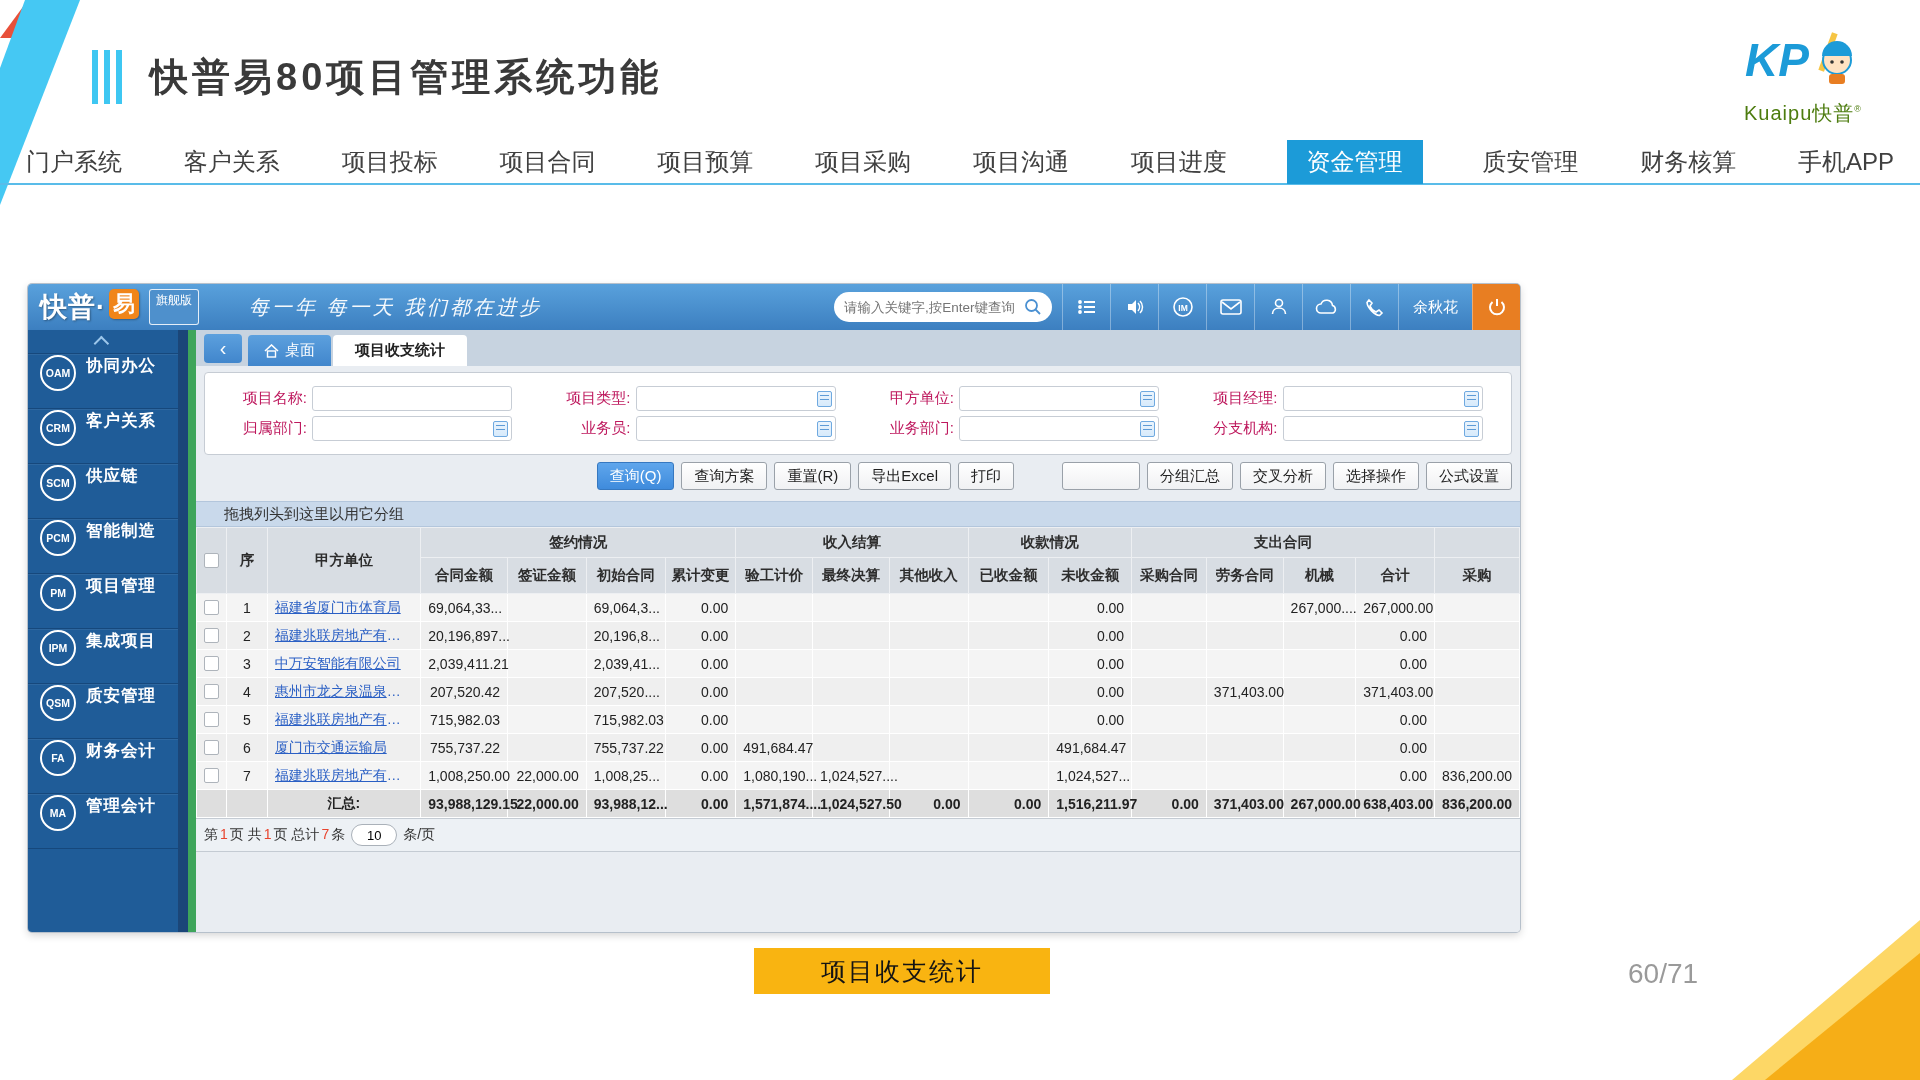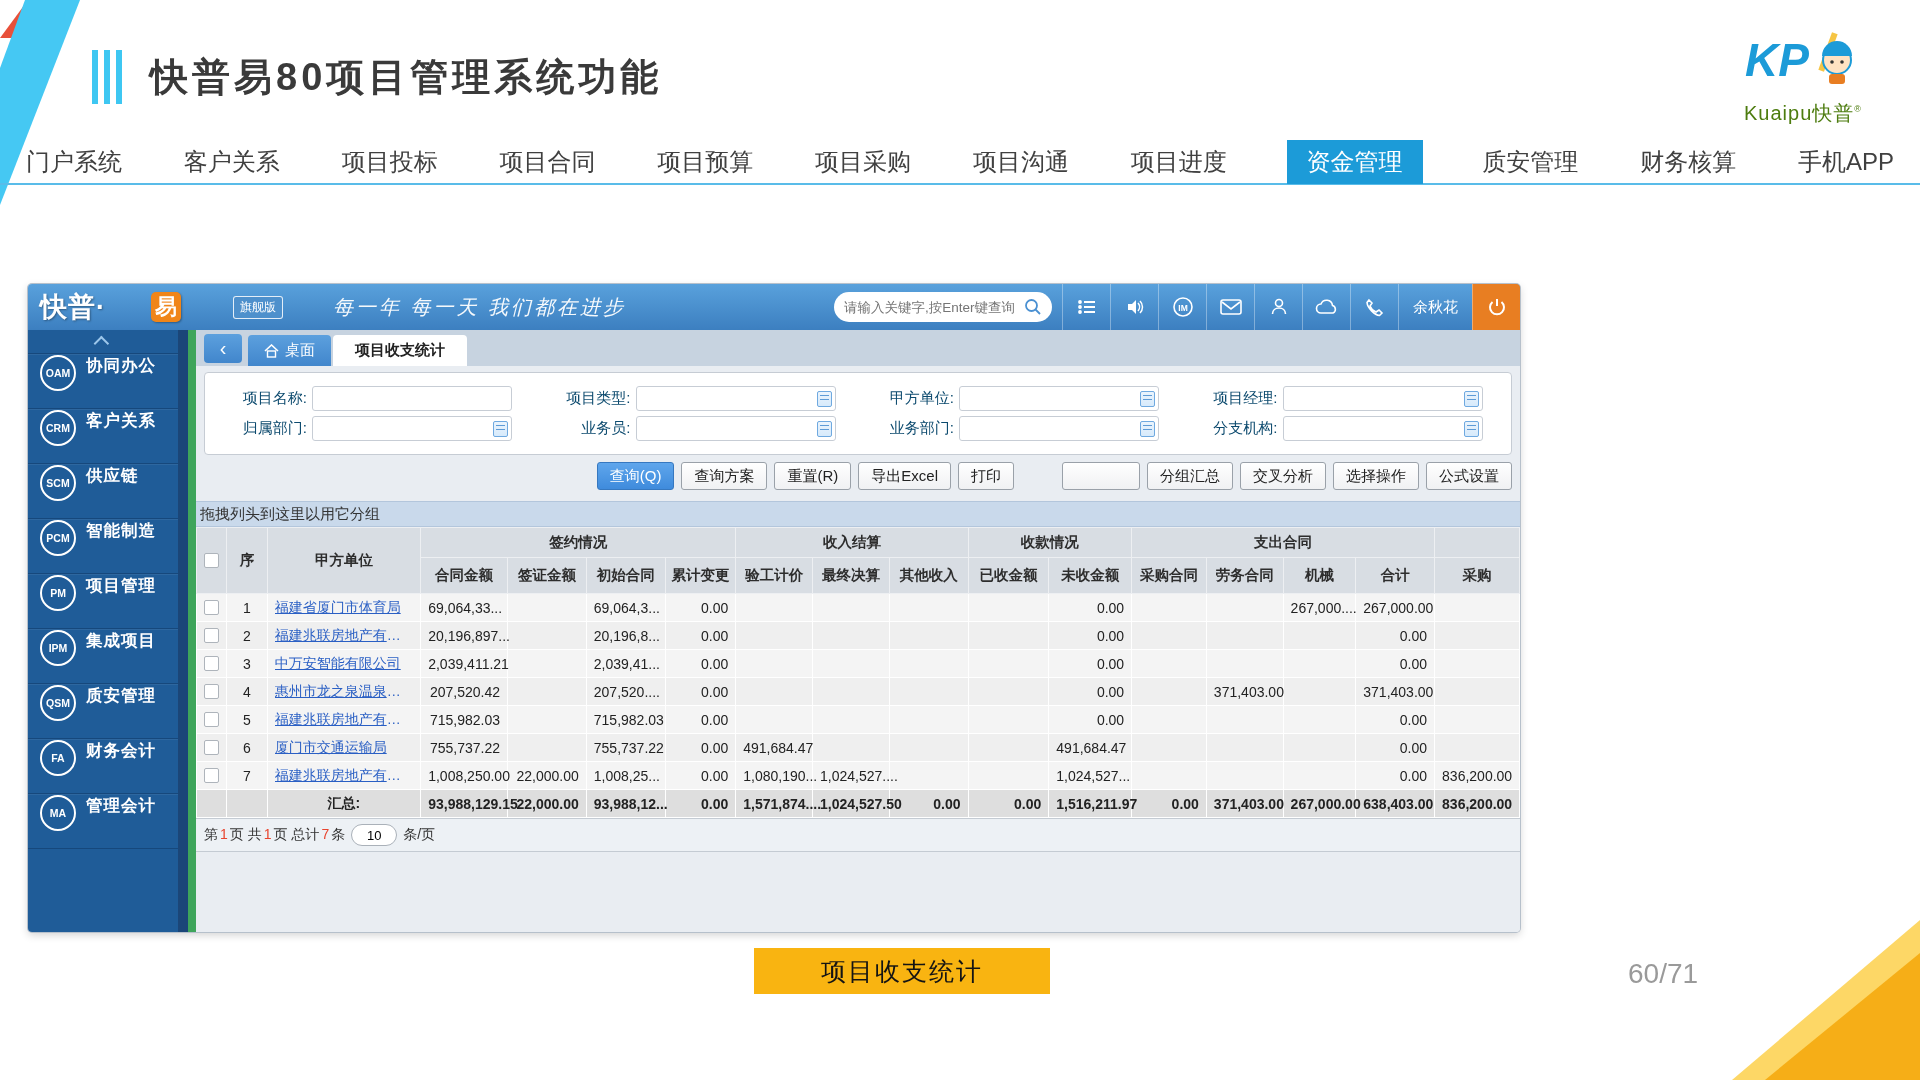--- a/index.html
+++ b/index.html
@@ -32,21 +32,21 @@
     border-bottom:2px solid #59BCE9; display:flex; align-items:center; z-index:2; }
   .nav-inner { width:100%; display:flex; justify-content:space-between; align-items:center; padding:0 24px; }
   .nav-item { font-size:24px; color:#404040; white-space:nowrap; padding:5px 2px; cursor:default; }
   .nav-item.active { background:#1C9BD8; color:#fff; padding:6px 20px; }
   
   .window { position:absolute; left:28px; top:284px; width:1492px; height:648px;
     background:#E9EDF2; border-radius:4px; box-shadow:0 0 0 1px #b6c0cb, 0 3px 8px rgba(0,0,0,.18);
     z-index:2; overflow:hidden; display:flex; flex-direction:column; }
   .win-header { height:46px; flex:0 0 46px; background:linear-gradient(#59A1DC,#3C7FC0);
     display:flex; align-items:center; color:#fff; }
-  .brand { display:flex; align-items:center; margin-left:12px;gap:42px; }
+  .brand { display:flex; margin-left:12px; }
   .brand-main { font-size:27px; font-weight:bold; text-shadow:1px 1px 2px rgba(0,0,0,.35); letter-spacing:1px; }
   .brand-yi { display:inline-block; background:#F08519; color:#fff; font-size:22px; font-weight:bold;
     width:30px; height:30px; line-height:30px; text-align:center; border-radius:5px; margin-left:3px;
     box-shadow:1px 1px 2px rgba(0,0,0,.3); }
   .edition { margin-left:10px; font-size:12px; border:1px solid rgba(255,255,255,.85); background:#4E90CC;
     padding:2px 6px; border-radius:3px; }
   .slogan { margin-left:50px; font-size:20px; font-style:italic; letter-spacing:3px; opacity:.95; }
   .header-spacer { flex:1; }
   .search-box { width:218px; height:30px; background:#fff; border-radius:15px; display:flex;
     align-items:center; padding:0 10px; margin-right:10px; }
@@ -81,39 +81,39 @@
   .tab { height:31px; display:flex; align-items:center; padding:0 16px; font-size:15px;
     border-radius:4px 4px 0 0; cursor:pointer; }
   .tab.home { background:linear-gradient(#5CA0DE,#4186CC); color:#fff; margin-right:2px; }
   .tab.home svg { margin-right:6px; }
   .tab.active { background:#fff; color:#222; font-weight:bold; padding:0 22px; }
   
   .filter-panel { margin:6px 8px 2px 8px; background:#fff; border:1px solid #C6CCD4; border-radius:4px;
     padding:9px 6px; }
   .filter-row { display:flex; height:27px; align-items:center; margin:3px 0; }
   .filter-field { flex:1; display:flex; align-items:center; }
-  .filter-field label { width:96px; text-align:right; font-size:15px; color:#0c4a6e; margin-right:5px; white-space:nowrap; }
+  .filter-field label { width:96px; text-align:right; font-size:15px; color:#be185d; margin-right:5px; white-space:nowrap; }
   .fld-input { position:relative; width:200px; height:25px; border:1px solid #C7CDD5; border-radius:3px; background:#fff; }
   .fld-input input { width:100%; height:100%; border:none; outline:none; padding:0 20px 0 6px; font-size:13px; font-family:inherit; background:transparent; }
   .lookup-icon { position:absolute; right:3px; top:4px; width:15px; height:16px; border:1px solid #6FA9E0;
     border-radius:2px; background:linear-gradient(#EAF4FD,#D7EAFB); }
   .lookup-icon::before { content:""; position:absolute; left:2px; right:2px; top:3px; height:8px;
     background:repeating-linear-gradient(#5E9BD6 0 1.5px, transparent 1.5px 4px); }
   
   .toolbar { height:38px; flex:0 0 38px; display:flex; justify-content:flex-end; align-items:center;
     padding-right:8px; gap:7px; margin-bottom:6px; }
   .btn { height:28px; padding:0 12px; background:linear-gradient(#ffffff,#F0F1F3); border:1px solid #9AA1A9;
     border-radius:3px; font-size:15px; color:#222; cursor:pointer; font-family:inherit; white-space:nowrap; }
   .btn.primary { background:linear-gradient(#5FA6EC,#3F8BDC); border-color:#3678C0; color:#fff; }
   .btn.blank { width:78px; }
   .tb-gap { width:34px; }
   
   .table-zone { flex:1; min-height:0; display:flex; flex-direction:column; }
   .group-bar { height:26px; flex:0 0 26px; background:#C9D9EB; border:1px solid #B3C6DC; border-left:none;
-    border-right:none; display:flex; align-items:center; padding-left:4px; font-size:15px; color:#333; }
+    border-right:none; display:flex; align-items:center; padding-left:28px; font-size:15px; color:#333; }
   table.grid { width:100%; border-collapse:collapse; table-layout:fixed; font-size:14px; }
   .grid th { background:#D8DDE3; border:1px solid #EDEff2; font-weight:bold; color:#2d2d2d;
     font-size:14.5px; padding:0 4px; }
   .grid thead tr.tier1 th { height:30px; }
   .grid thead tr.tier2 th { height:36px; }
   .grid td { border:1px solid #fff; background:#F4F4F4; height:28px; padding:0 7px; color:#222; }
   .grid tr.alt td { background:#EFEFEF; }
   .grid td.num { text-align:right; font-size:14px; }
   .grid td.ctr { text-align:center; }
   .grid td.client a { color:#2A5FC4; text-decoration:underline; cursor:pointer; white-space:nowrap;

